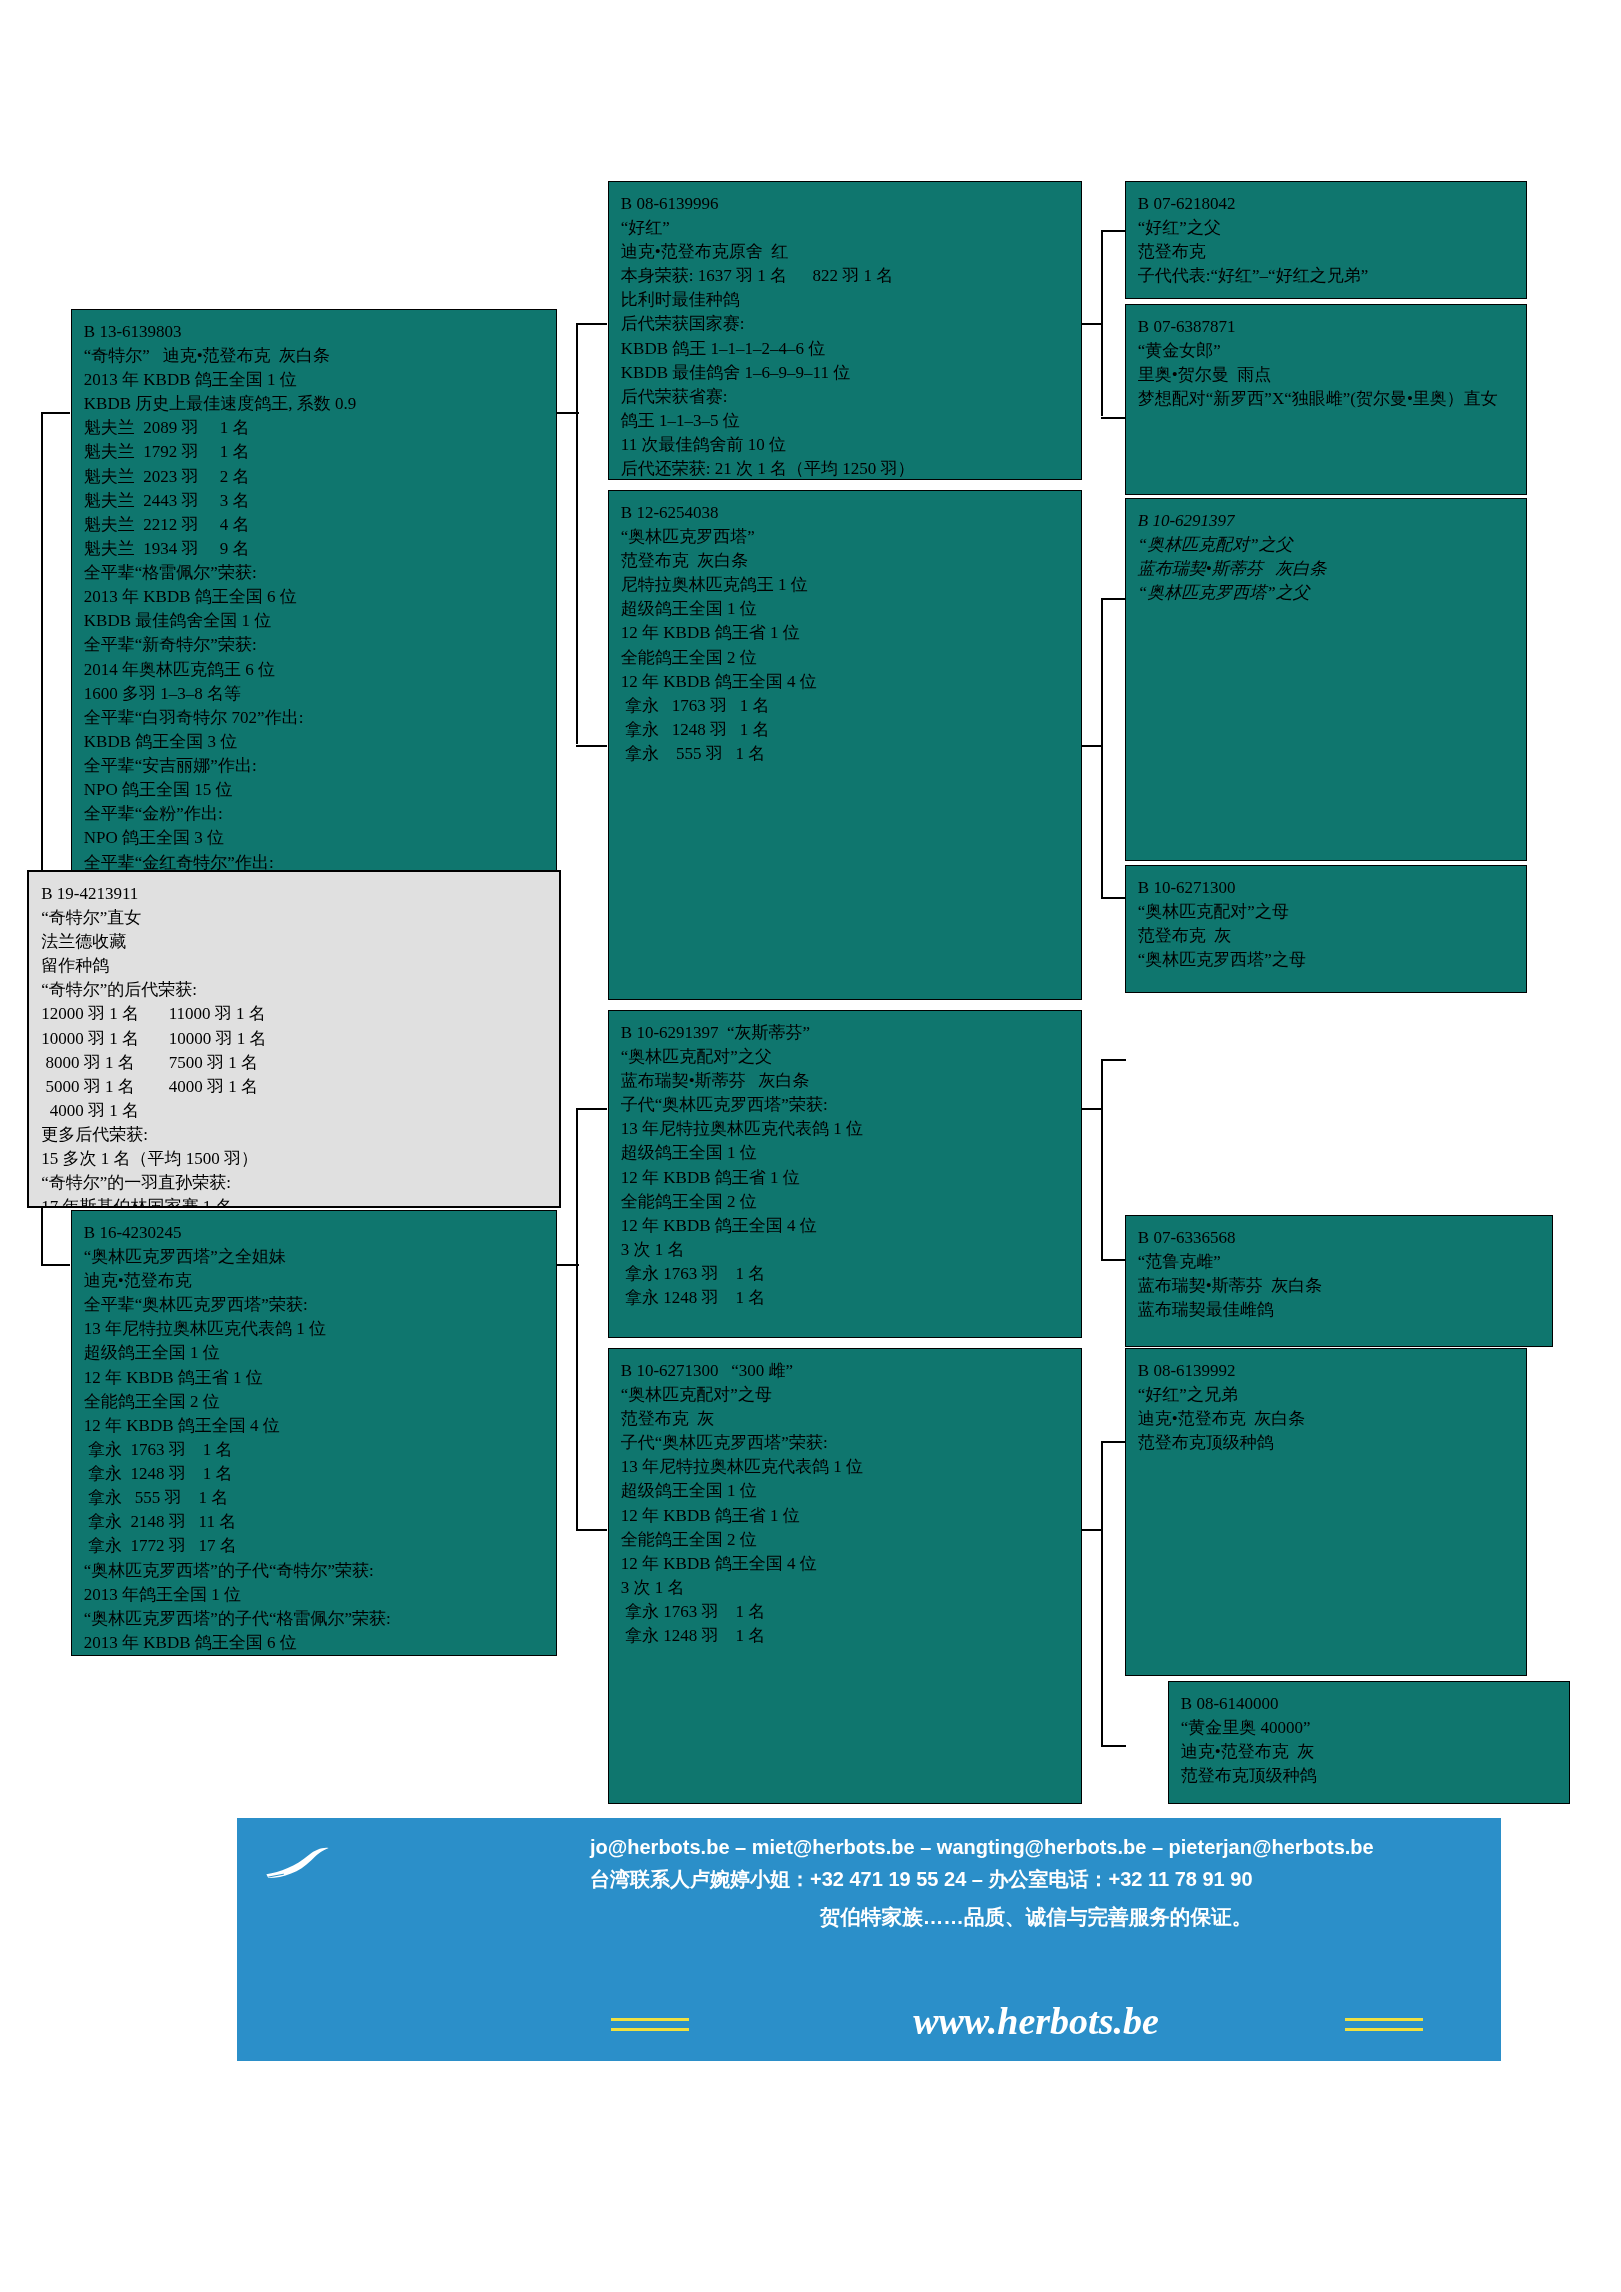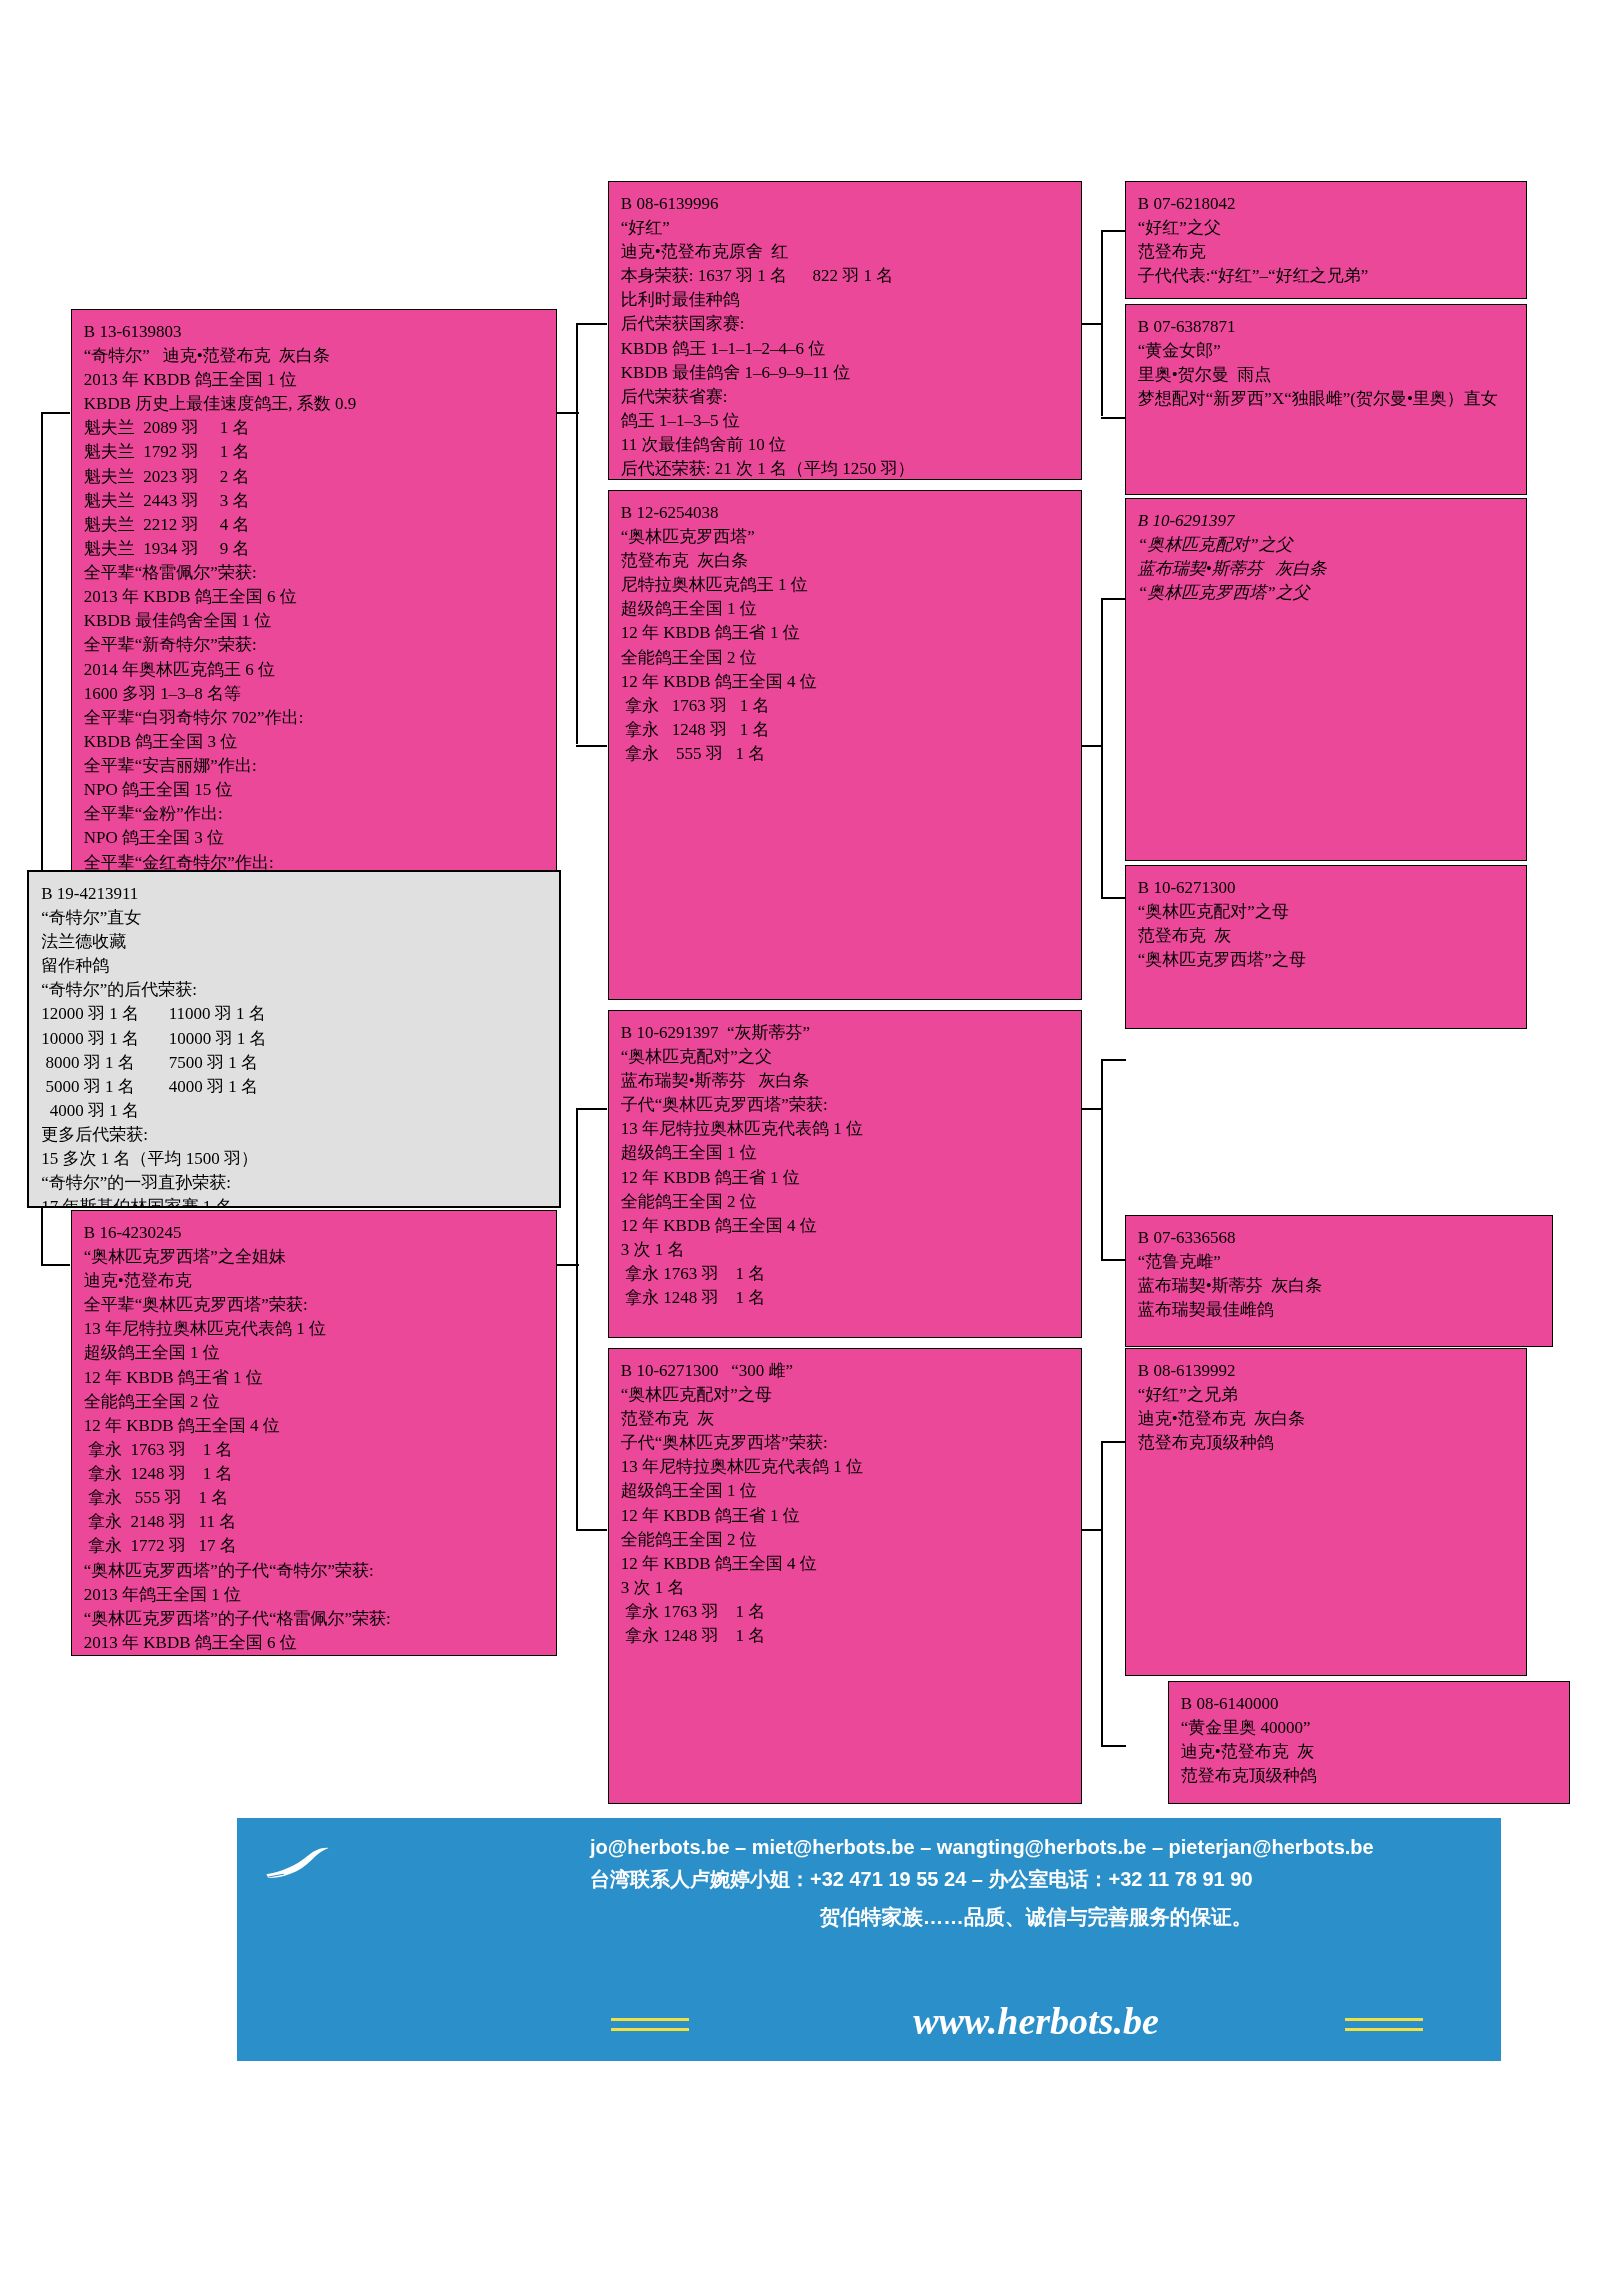--- a/index.html
+++ b/index.html
@@ -17,21 +17,21 @@
   }
   .page {
     position: absolute;
     left: 0; top: 0;
     width: 1621px;
     height: 2293px;
   }
   .box {
     position: absolute;
     border: 1.5px solid #000;
-    background: #ec4899;
+    background: #0f766e;
     box-sizing: border-box;
     padding: 9.8px 11.8px;
     font-size: 17px;
     line-height: 1.42;
     white-space: pre-wrap;
     overflow: hidden;
   }
   .box.highlight {
     background: #e0e0e0;
     border: 2.9px solid #000;
@@ -293,21 +293,21 @@
   <div class="box" style="left:1125px; top:304px; width:402px; height:191px;">B 07-6387871
 “黄金女郎”
 里奥•贺尔曼  雨点
 梦想配对“新罗西”X“独眼雌”(贺尔曼•里奥）直女</div>
 
   <div class="box" style="left:1125px; top:498px; width:402px; height:363px;font-style:italic;">B 10-6291397
 “奥林匹克配对”之父
 蓝布瑞契•斯蒂芬   灰白条
 “奥林匹克罗西塔”之父</div>
 
-  <div class="box" style="left:1125px; top:865px; width:402px; height:164px;">B 10-6271300
+  <div class="box" style="left:1125px; top:865px; width:402px; height:128px;">B 10-6271300
 “奥林匹克配对”之母
 范登布克  灰
 “奥林匹克罗西塔”之母</div>
 
 
   <div class="box" style="left:1125px; top:1215px; width:428px; height:132px;">B 07-6336568
 “范鲁克雌”
 蓝布瑞契•斯蒂芬  灰白条
 蓝布瑞契最佳雌鸽</div>
 

